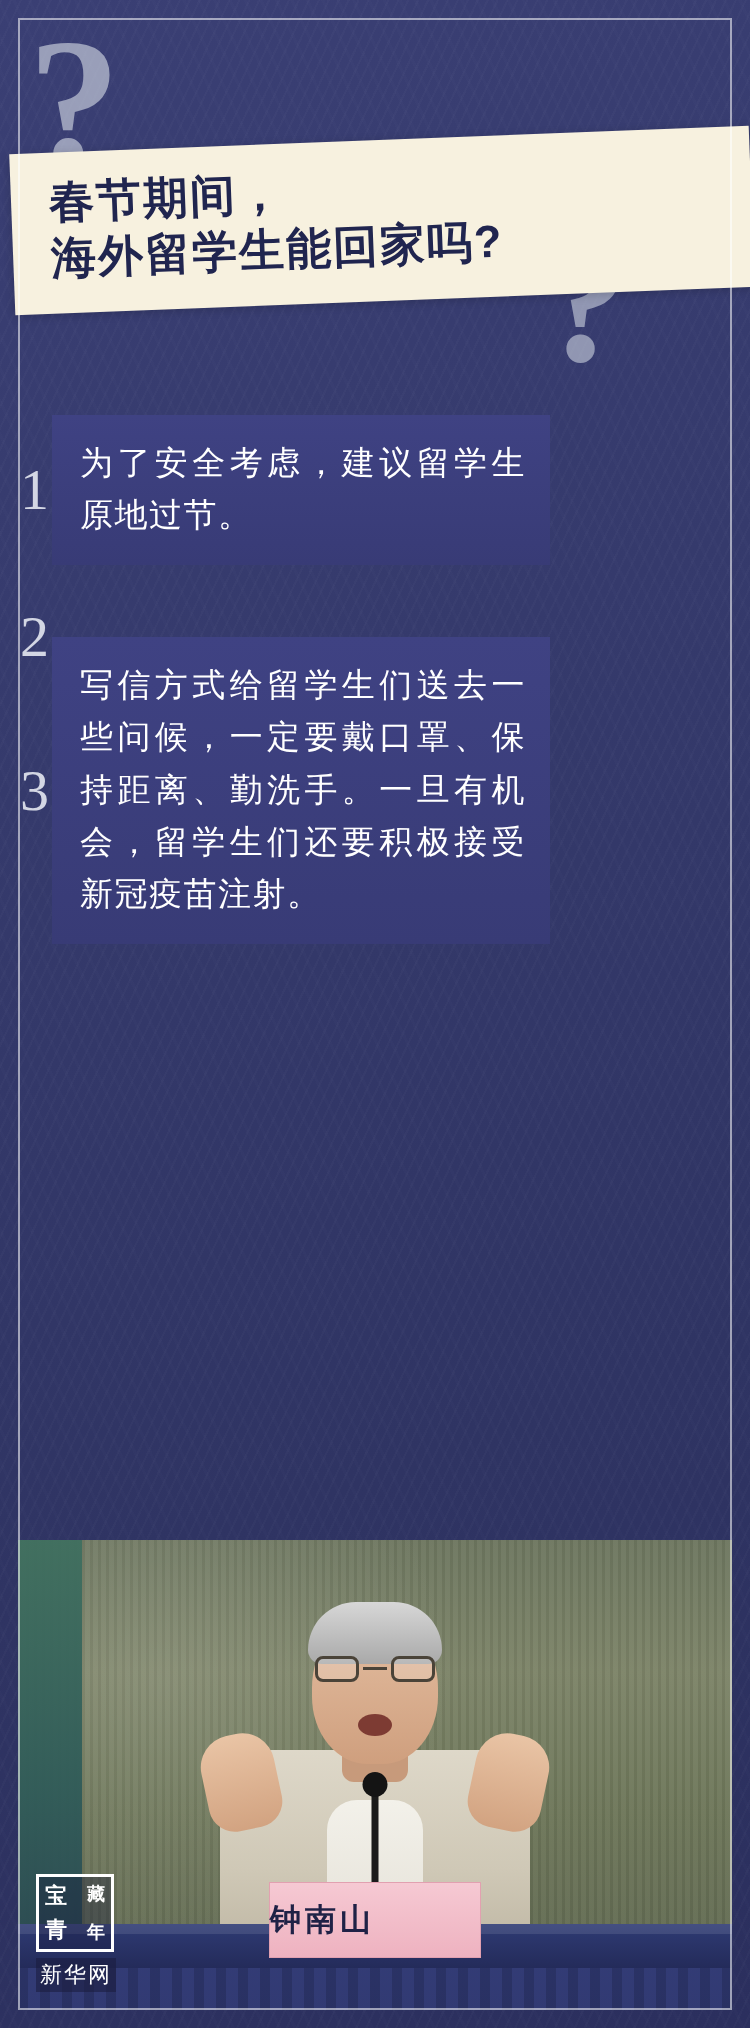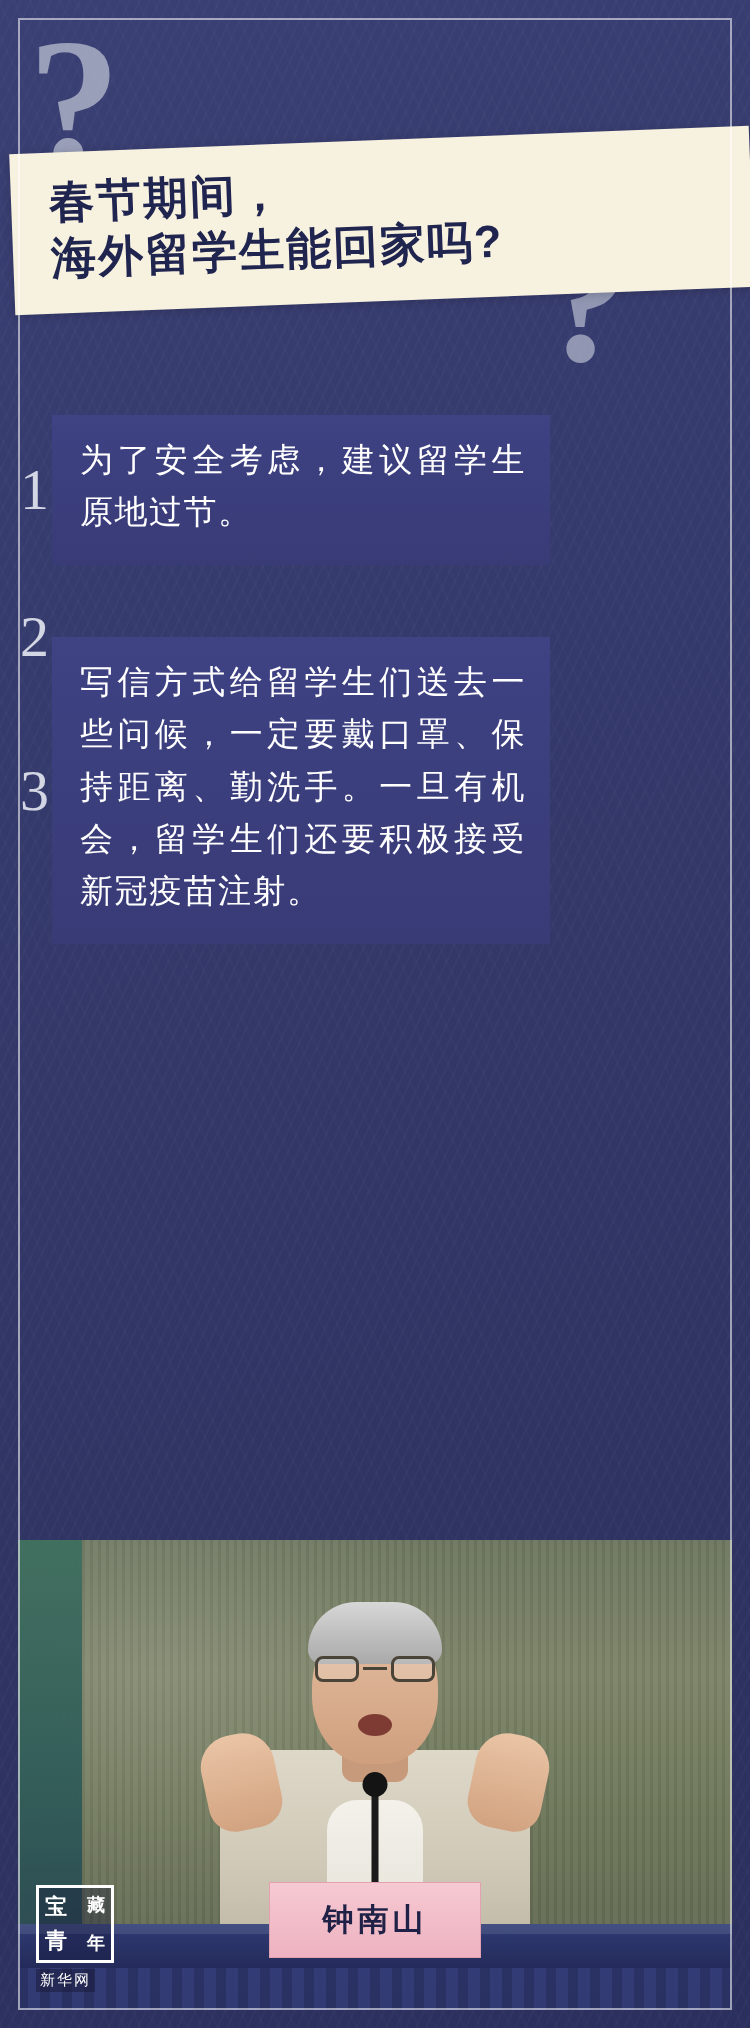--- a/index.html
+++ b/index.html
@@ -115,21 +115,21 @@
     font-size: 58px;
     color: rgba(225,228,238,0.92);
     line-height: 1;
     width: 34px;
     text-align: left;
   }
   .point-body {
     background: #3c3f7d;
     background: linear-gradient(180deg, #3f4283 0%, #383b76 100%);
     color: #ffffff;
-    font-family: Liberation Mono, monospace;
+    font-family: Liberation Sans, sans-serif;
     font-size: 33px;
     line-height: 1.58;
     letter-spacing: 1.5px;
     padding: 22px 24px 24px 28px;
     box-sizing: border-box;
     width: 498px;
     text-align: justify;
   }
 
   
@@ -321,21 +321,20 @@
     position: absolute;
     left: 50%;
     transform: translateX(-50%);
     bottom: 52px;
     width: 210px;
     height: 74px;
     background: linear-gradient(180deg, #f6c9d3 0%, #eeb2c0 100%);
     border: 1px solid #e2a0b0;
     display: flex;
     align-items: center;
-    justify-content: center;
     z-index: 3;
   }
   .nameplate-text {
     color: #1f2246;
     font-family: "Liberation Serif", serif;
     font-size: 31px;
     letter-spacing: 4px;
     font-weight: bold;
   }
 
@@ -366,21 +365,21 @@
     line-height: 1;
   }
   .logo-mark .c1 { left: 6px; top: 8px; }
   .logo-mark .c2 { right: 6px; top: 8px; font-size: 18px; }
   .logo-mark .c3 { left: 6px; bottom: 8px; }
   .logo-mark .c4 { right: 6px; bottom: 8px; font-size: 18px; }
   .logo-text {
     margin-top: 6px;
     color: #ffffff;
     font-family: "Liberation Serif", serif;
-    font-size: 15px;
+    font-size: 22px;
     letter-spacing: 2px;
     background: rgba(25,28,60,0.55);
     padding: 2px 4px;
   }
 </style>
 </head>
 <body>
 
 <div class="poster">
 

